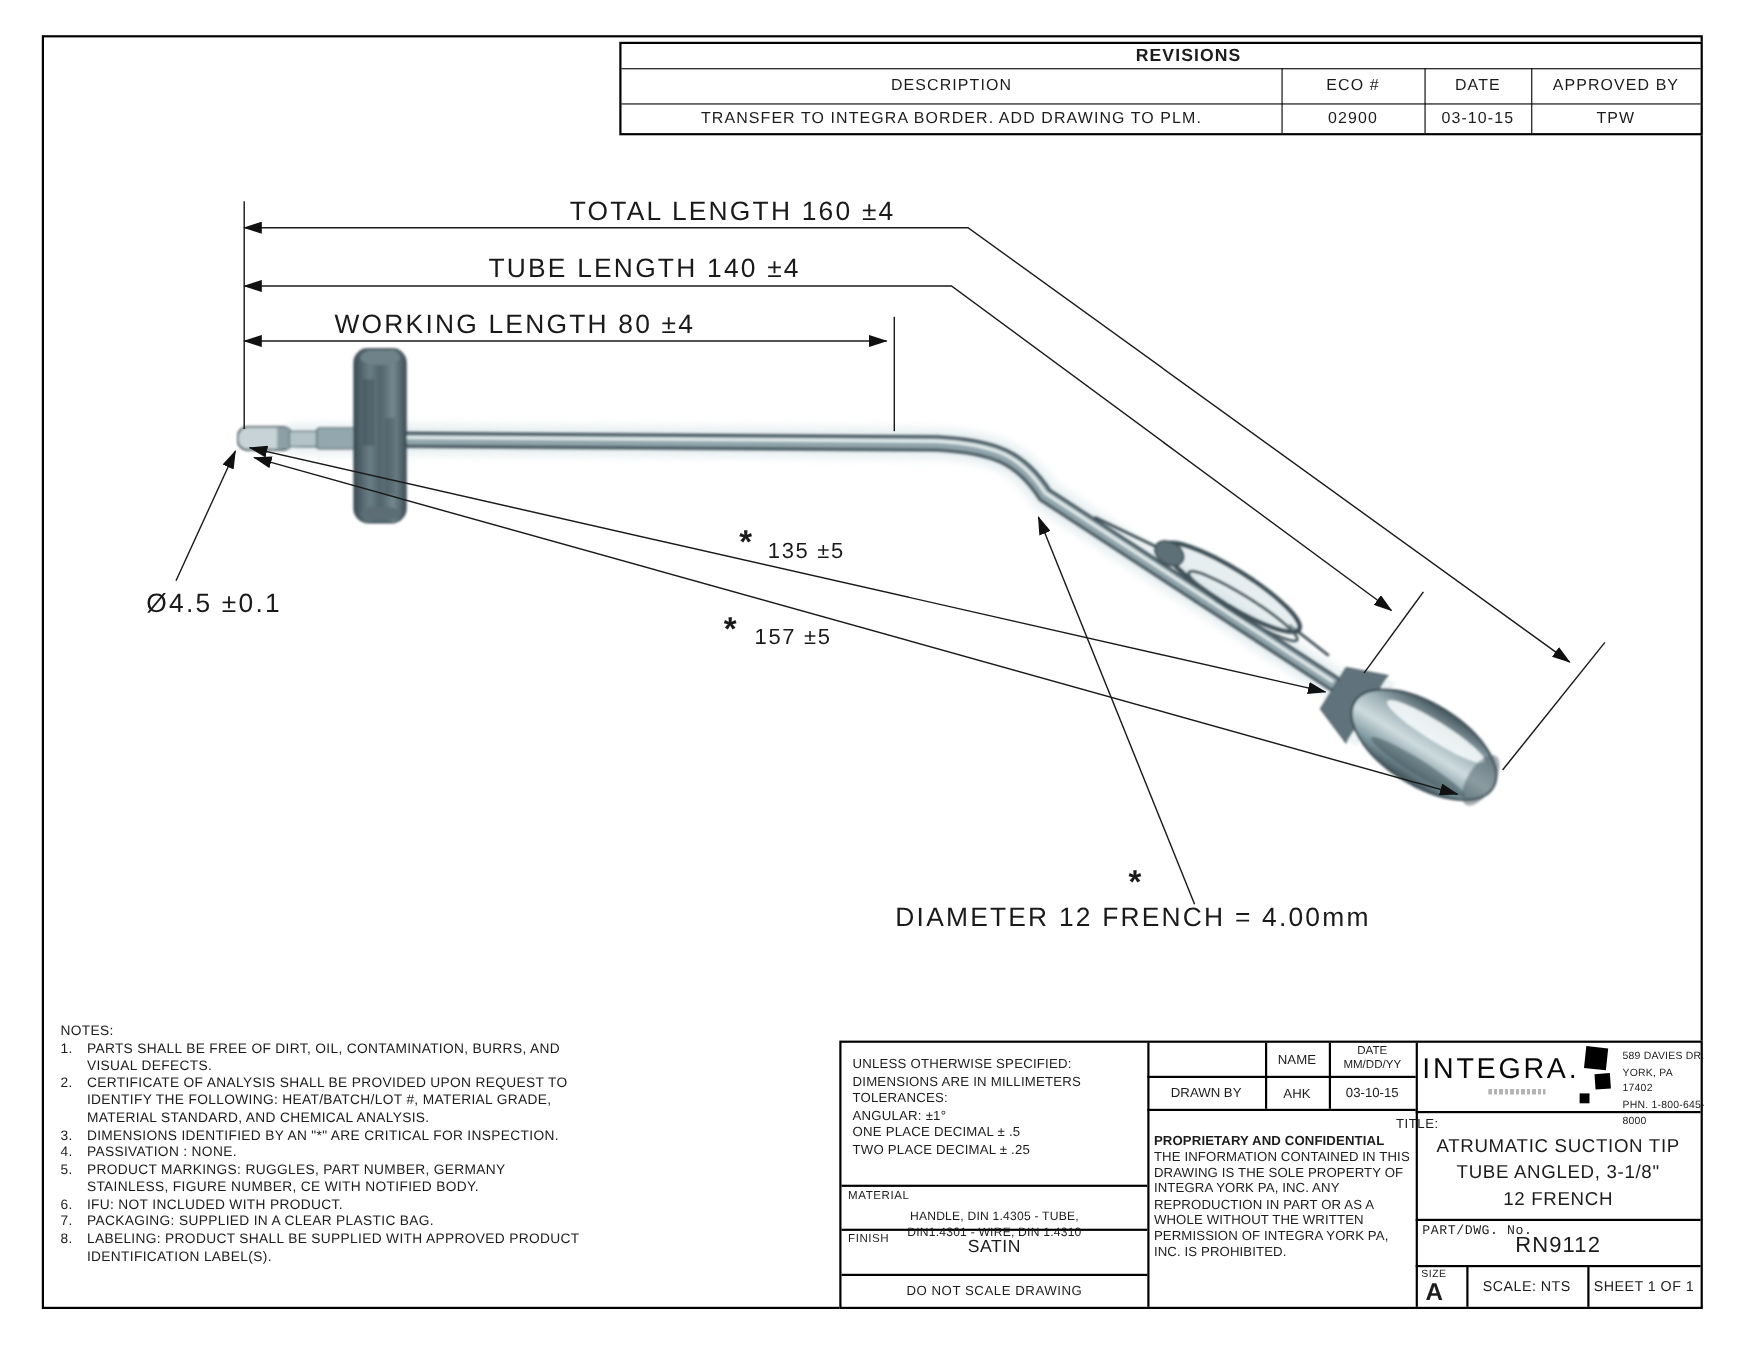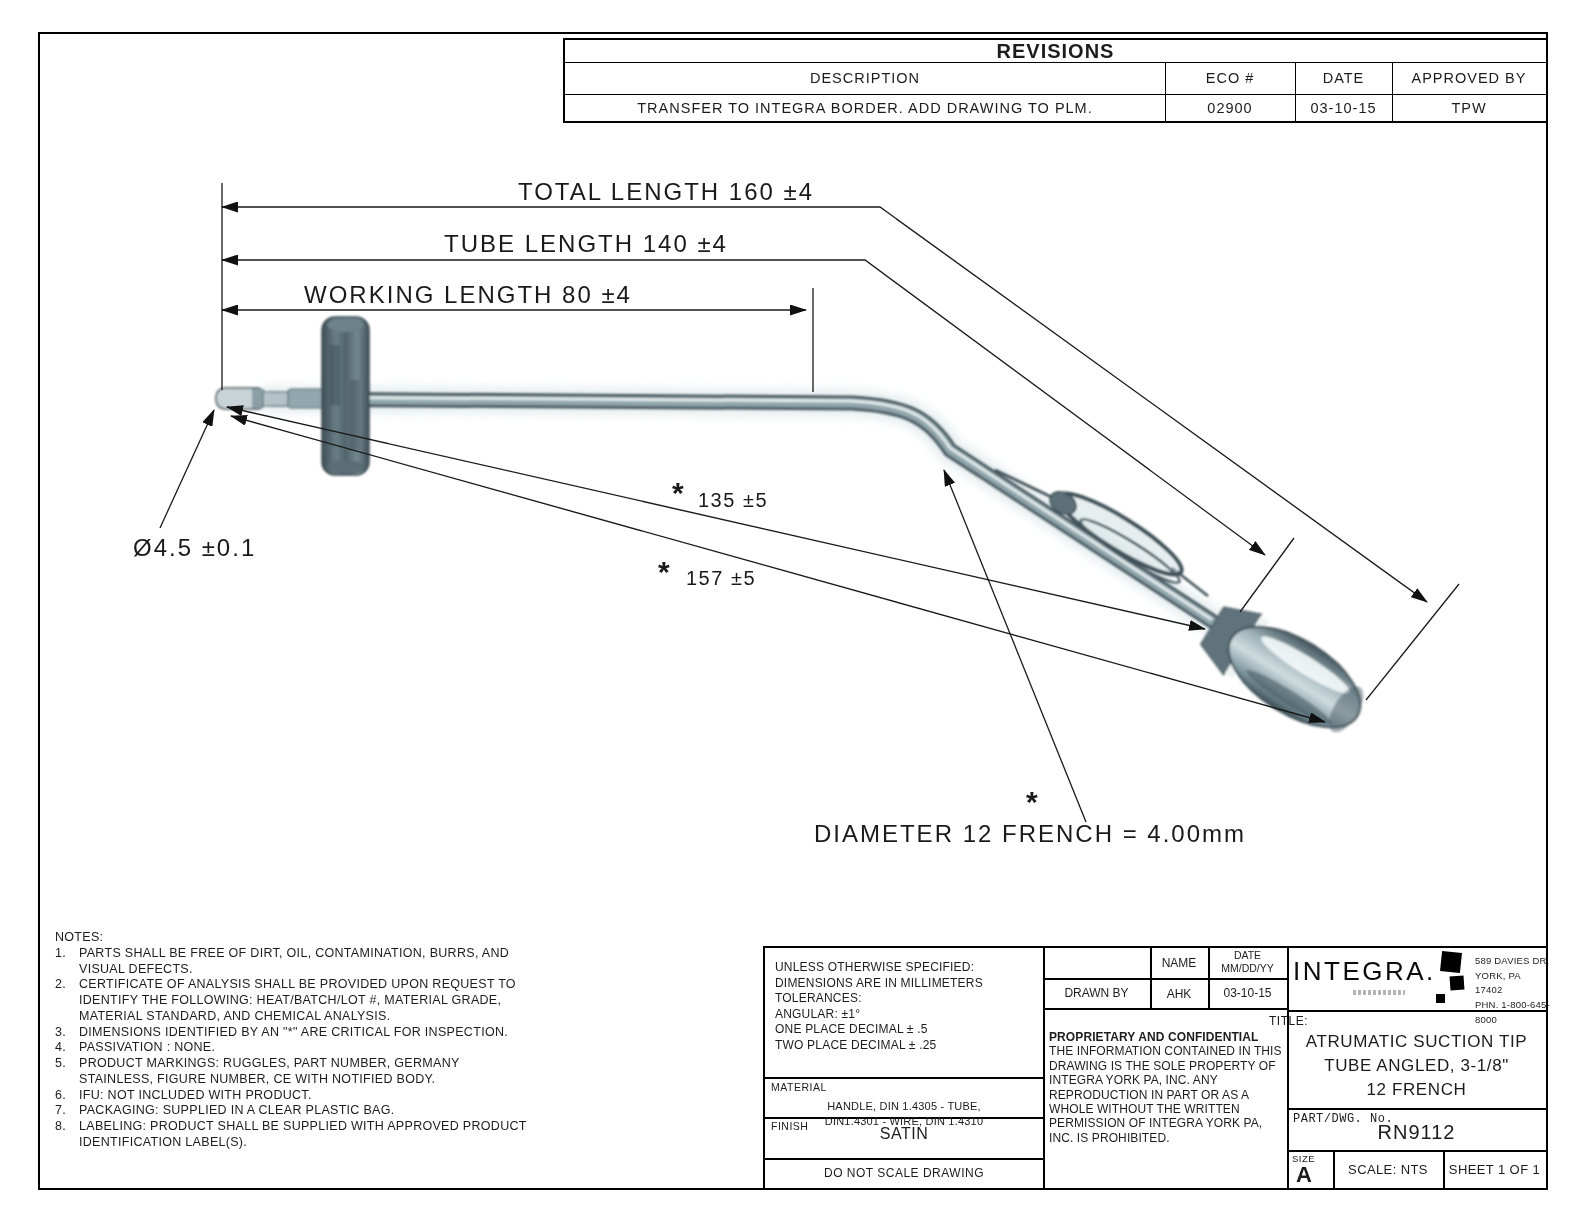--- a/index.html
+++ b/index.html
@@ -5,21 +5,21 @@
   html,body{margin:0;padding:0;background:#fff;}
   body{width:1584px;height:1224px;position:relative;font-family:"Liberation Sans",sans-serif;color:#1c1c1c;}
   .abs{position:absolute;box-sizing:border-box;}
   
   .page-border{left:38px;top:32px;width:1510px;height:1158px;border:2px solid #000;}
   
   .rev-table{left:563px;top:38px;width:985px;height:85px;border:2px solid #000;background:#fff;}
   .rev-line-h{position:absolute;left:0;width:100%;height:0;border-top:1.5px solid #000;}
   .rev-line-v{position:absolute;width:0;border-left:1.5px solid #000;}
   .rev-cell{position:absolute;display:flex;align-items:center;justify-content:center;text-align:center;letter-spacing:1px;}
-  .rev-title{font-weight:bold;font-size:20px;}
+  .rev-title{font-weight:bold;font-size:16px;padding-left:25px;}
   .rev-head{font-size:14.5px;}
   .rev-data{font-size:14.5px;}
   
   .notes{left:55px;top:930px;width:474px;font-size:12.5px;line-height:1.26;letter-spacing:.3px;}
   .note-item{display:flex;}
   .note-num{width:24px;flex:0 0 24px;}
   .note-text{flex:1;}
   
   .tblock{left:763px;top:946px;width:785px;height:244px;border:2px solid #000;background:#fff;}
   .tb-line{position:absolute;background:#000;}

